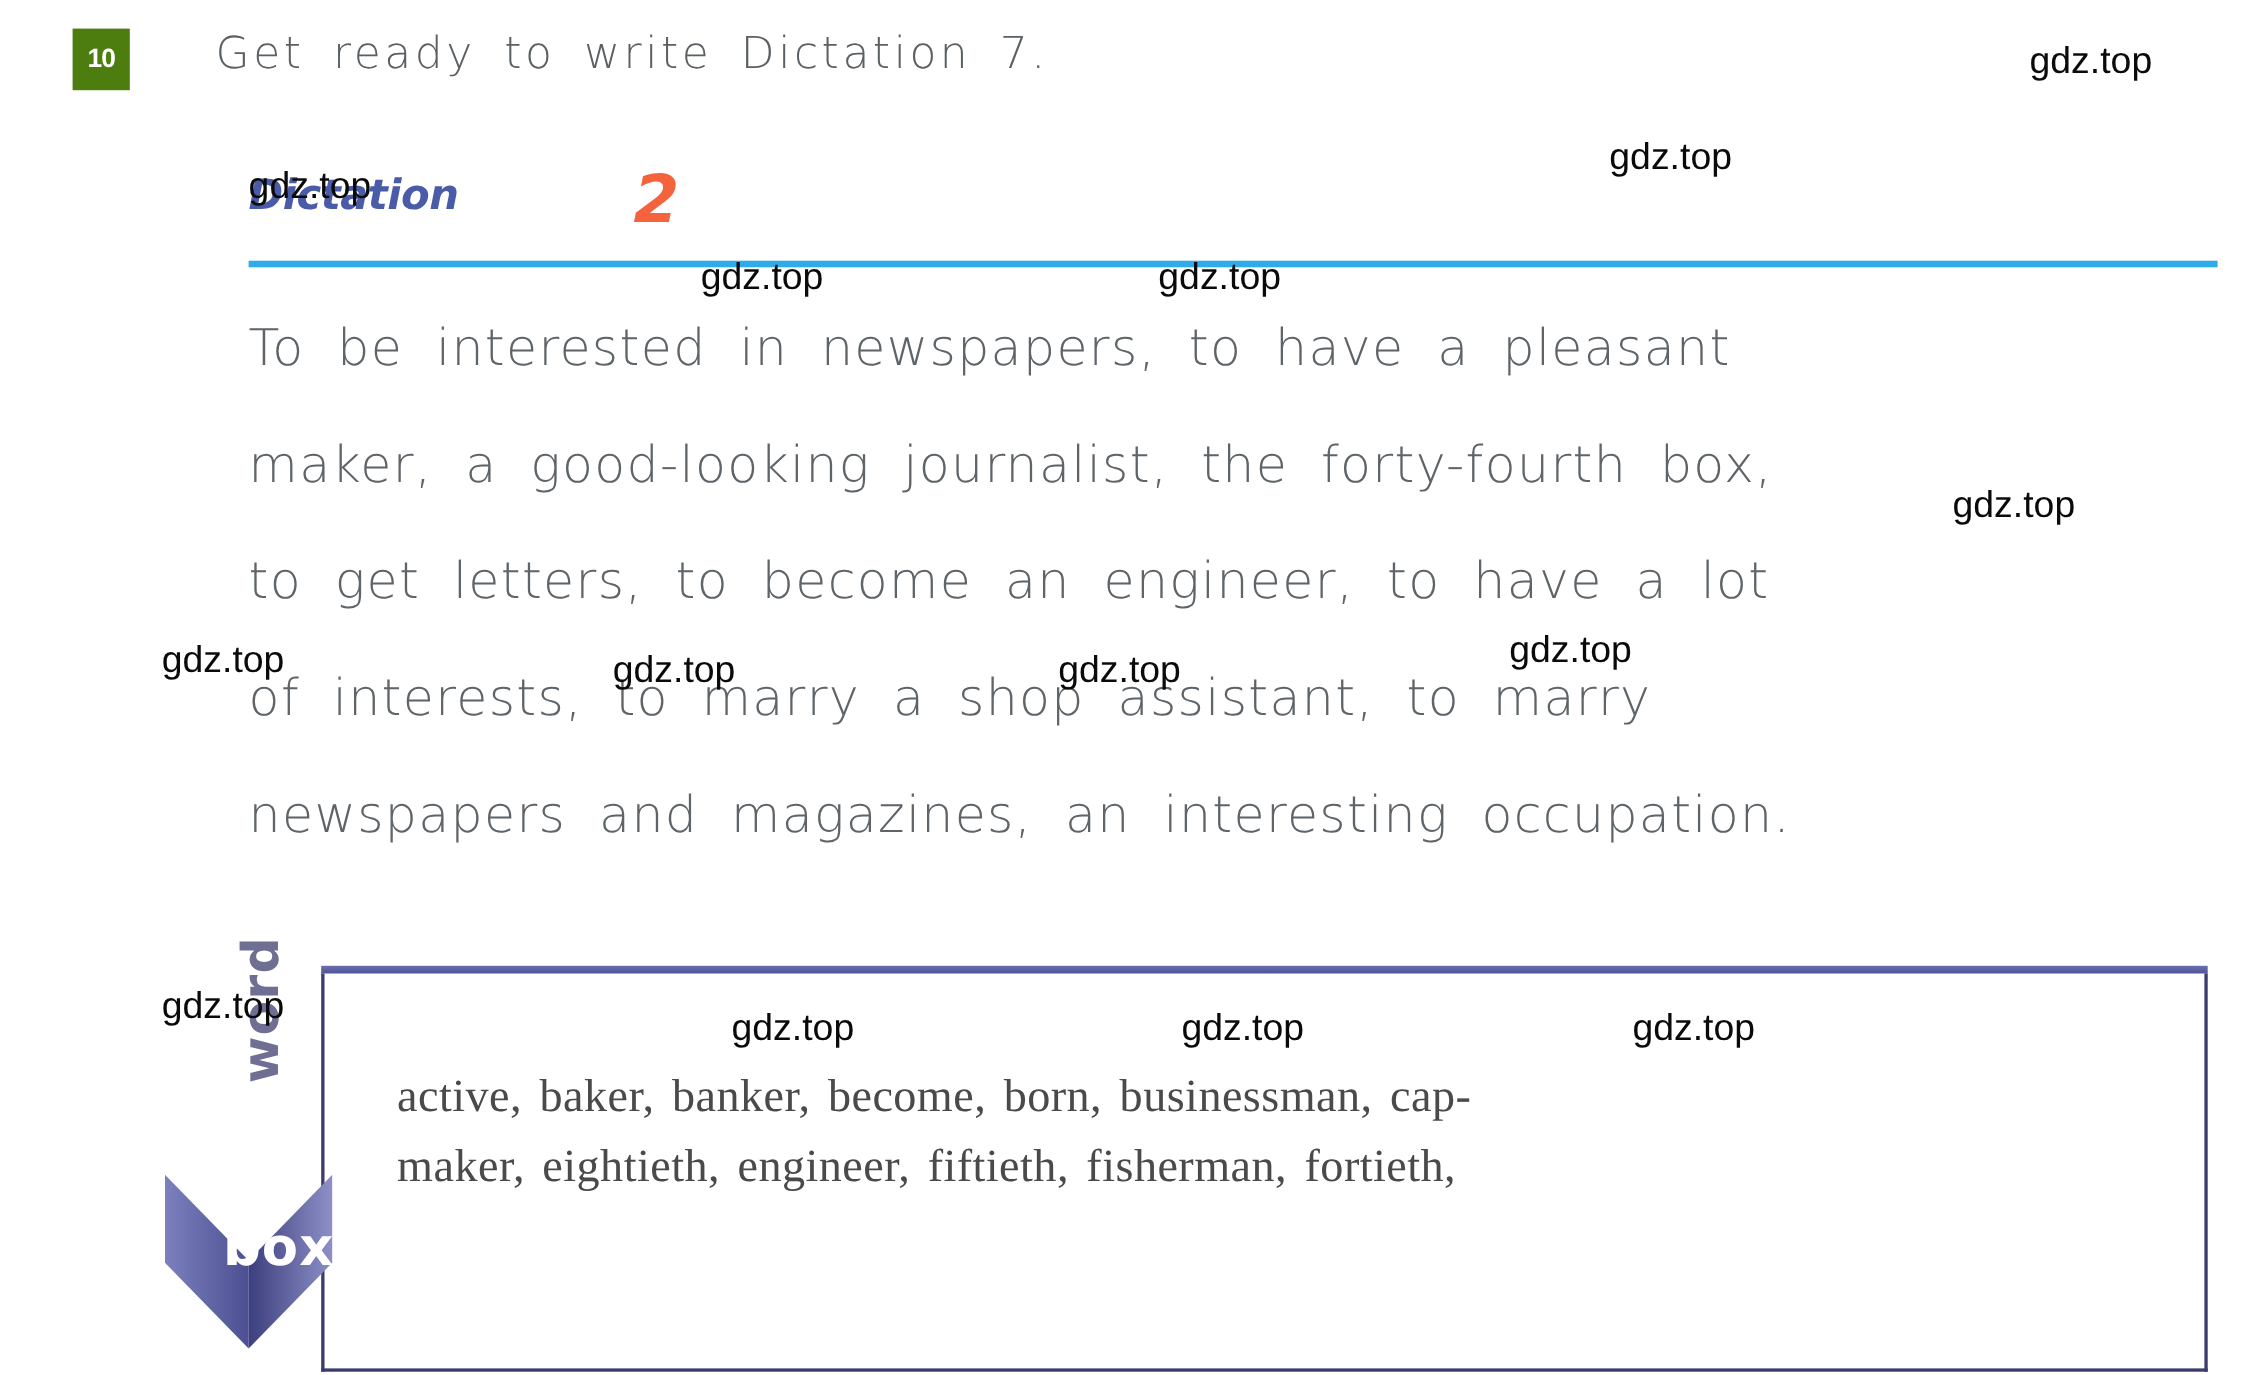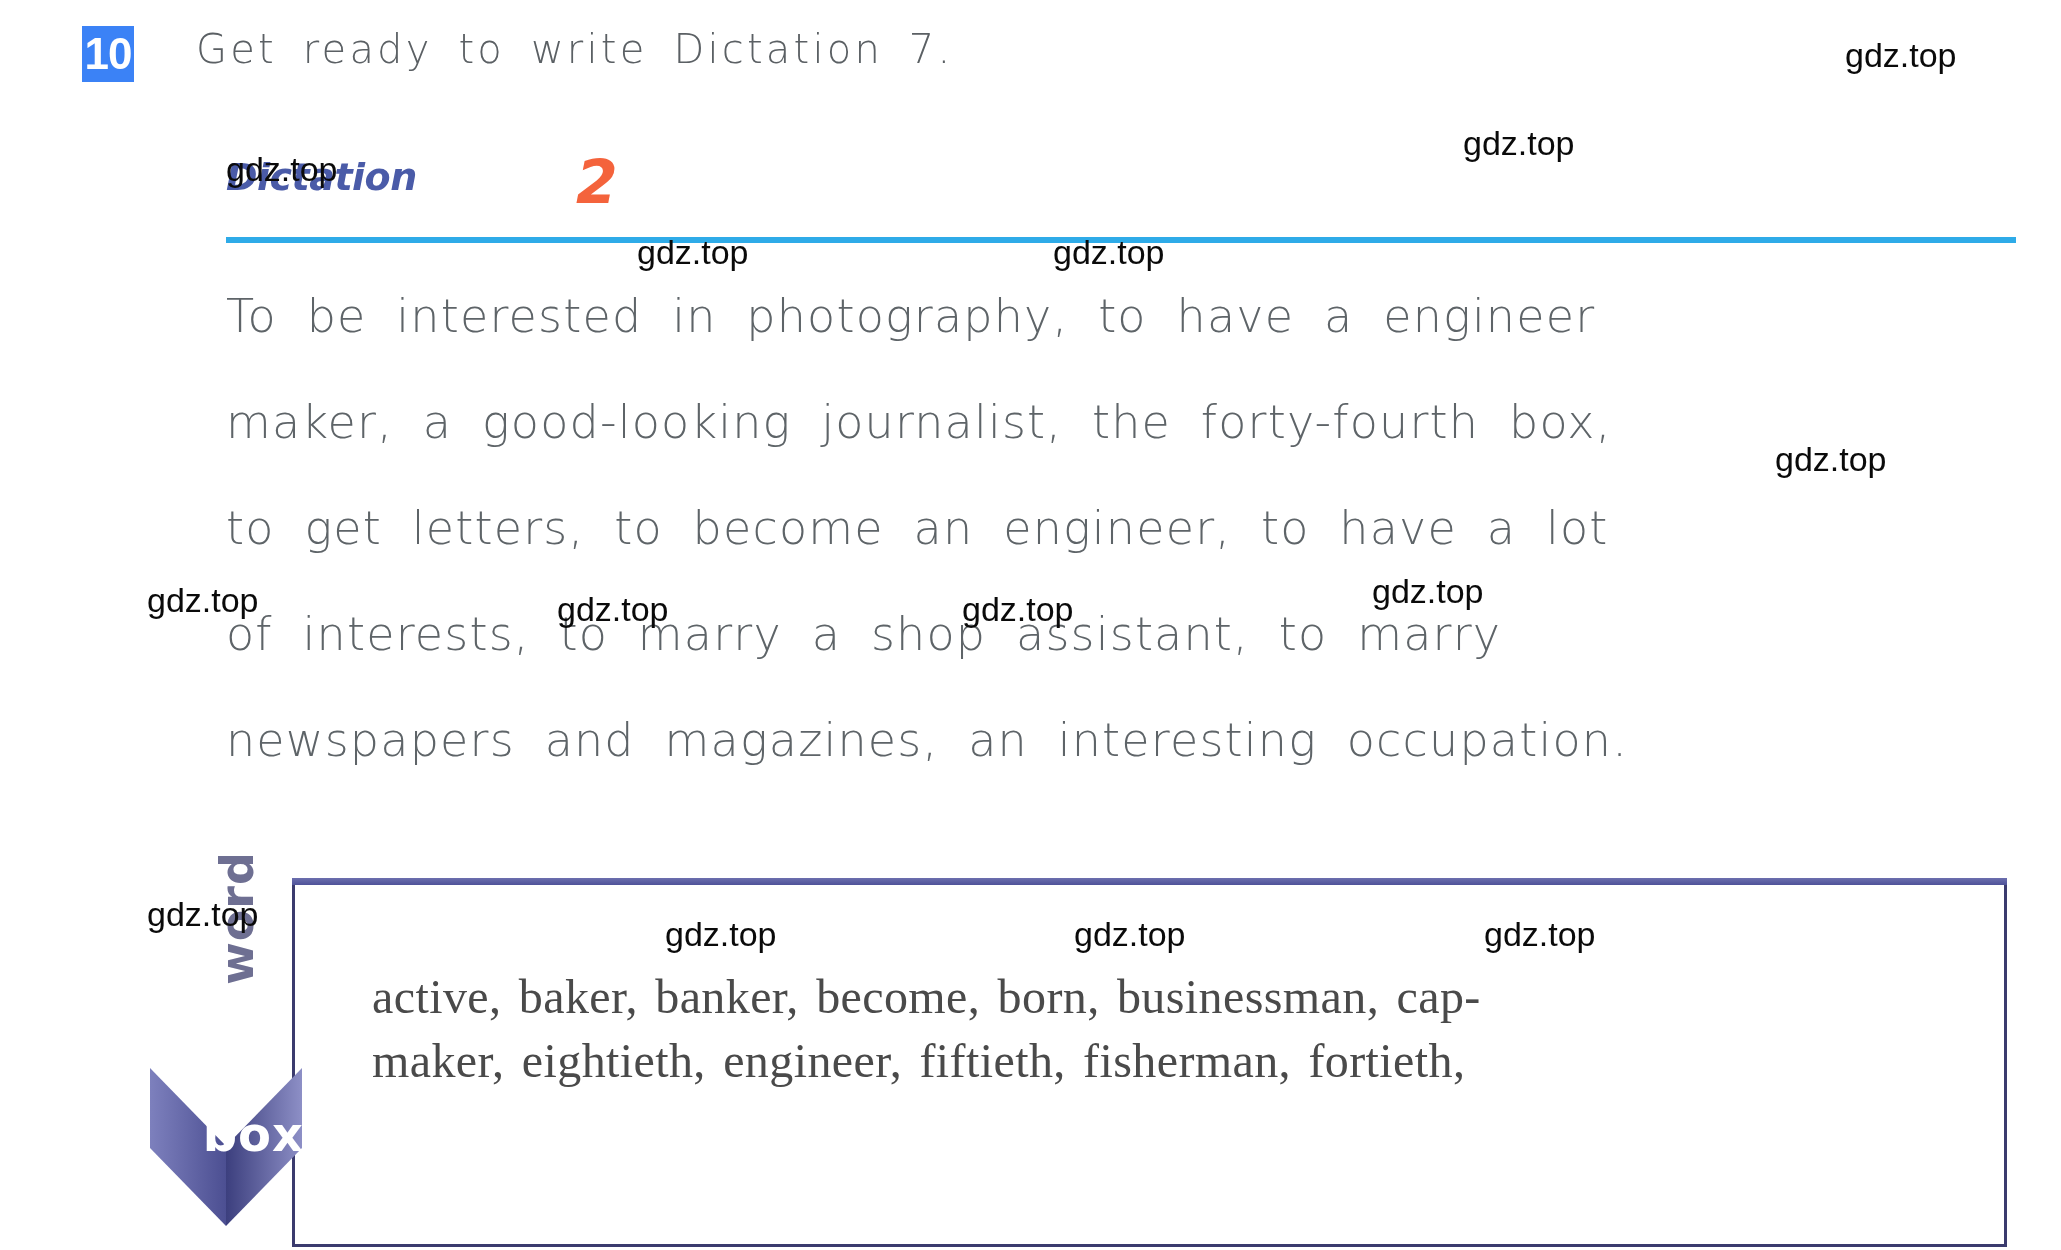--- a/index.html
+++ b/index.html
@@ -23,29 +23,28 @@
     top: 0;
     width: 2061px;
     height: 110px;
   }
   #exercise-number {
     position: absolute;
     left: 66px;
     top: 26px;
     width: 52px;
     height: 56px;
-    background: #3b82f6;
+    background: #4d7c0f;
     color: #ffffff;
-    font-size: 44px;
+    font-size: 24px;
     font-weight: bold;
     line-height: 56px;
     text-align: center;
     letter-spacing: -1px;
     font-family: "Liberation Sans", sans-serif;
-    margin-left: 16px;
   }
   #exercise-instruction {
     position: absolute;
     left: 196px;
     top: 26px;
     font-size: 40px;
     color: #5b6064;
     letter-spacing: 3.2px;
     word-spacing: 10px;
     white-space: nowrap;
@@ -127,25 +126,25 @@
   #word-box-topbar {
     position: absolute;
     left: 292px;
     top: 878px;
     width: 1715px;
     height: 13px;
     background: linear-gradient(180deg, #6c6fae 0%, #4b4f96 60%, #8e90c2 100%);
   }
   #word-box-text {
     position: absolute;
-    left: 372px;
+    left: 361px;
     top: 965px;
     width: 1600px;
     font-family: "Liberation Serif", serif;
-    font-size: 48px;
+    font-size: 42px;
     color: #4a4a4a;
     line-height: 64px;
     letter-spacing: 0.4px;
     word-spacing: 5px;
   }
   .wordbox-line { white-space: nowrap; display: block; }
 
   
   #wordbox-badge {
     position: absolute;
@@ -209,21 +208,21 @@
 </div>
 
 <div id="dictation-block">
   <div id="dictation-title-row">
     <span id="dictation-title">Dictation</span>
     <span id="dictation-number">2</span>
     <div id="dictation-rule"></div>
   </div>
 
   <div id="dictation-body">
-    <div class="dictation-line">To be interested in photography, to have a engineer</div>
+    <div class="dictation-line">To be interested in newspapers, to have a pleasant</div>
     <div class="dictation-line">maker, a good-looking journalist, the forty-fourth box,</div>
     <div class="dictation-line">to get letters, to become an engineer, to have a lot</div>
     <div class="dictation-line">of interests, to marry a shop assistant, to marry</div>
     <div class="dictation-line">newspapers and magazines, an interesting occupation.</div>
   </div>
 </div>
 
 <div id="word-box-topbar"></div>
 <div id="word-box"></div>
 

